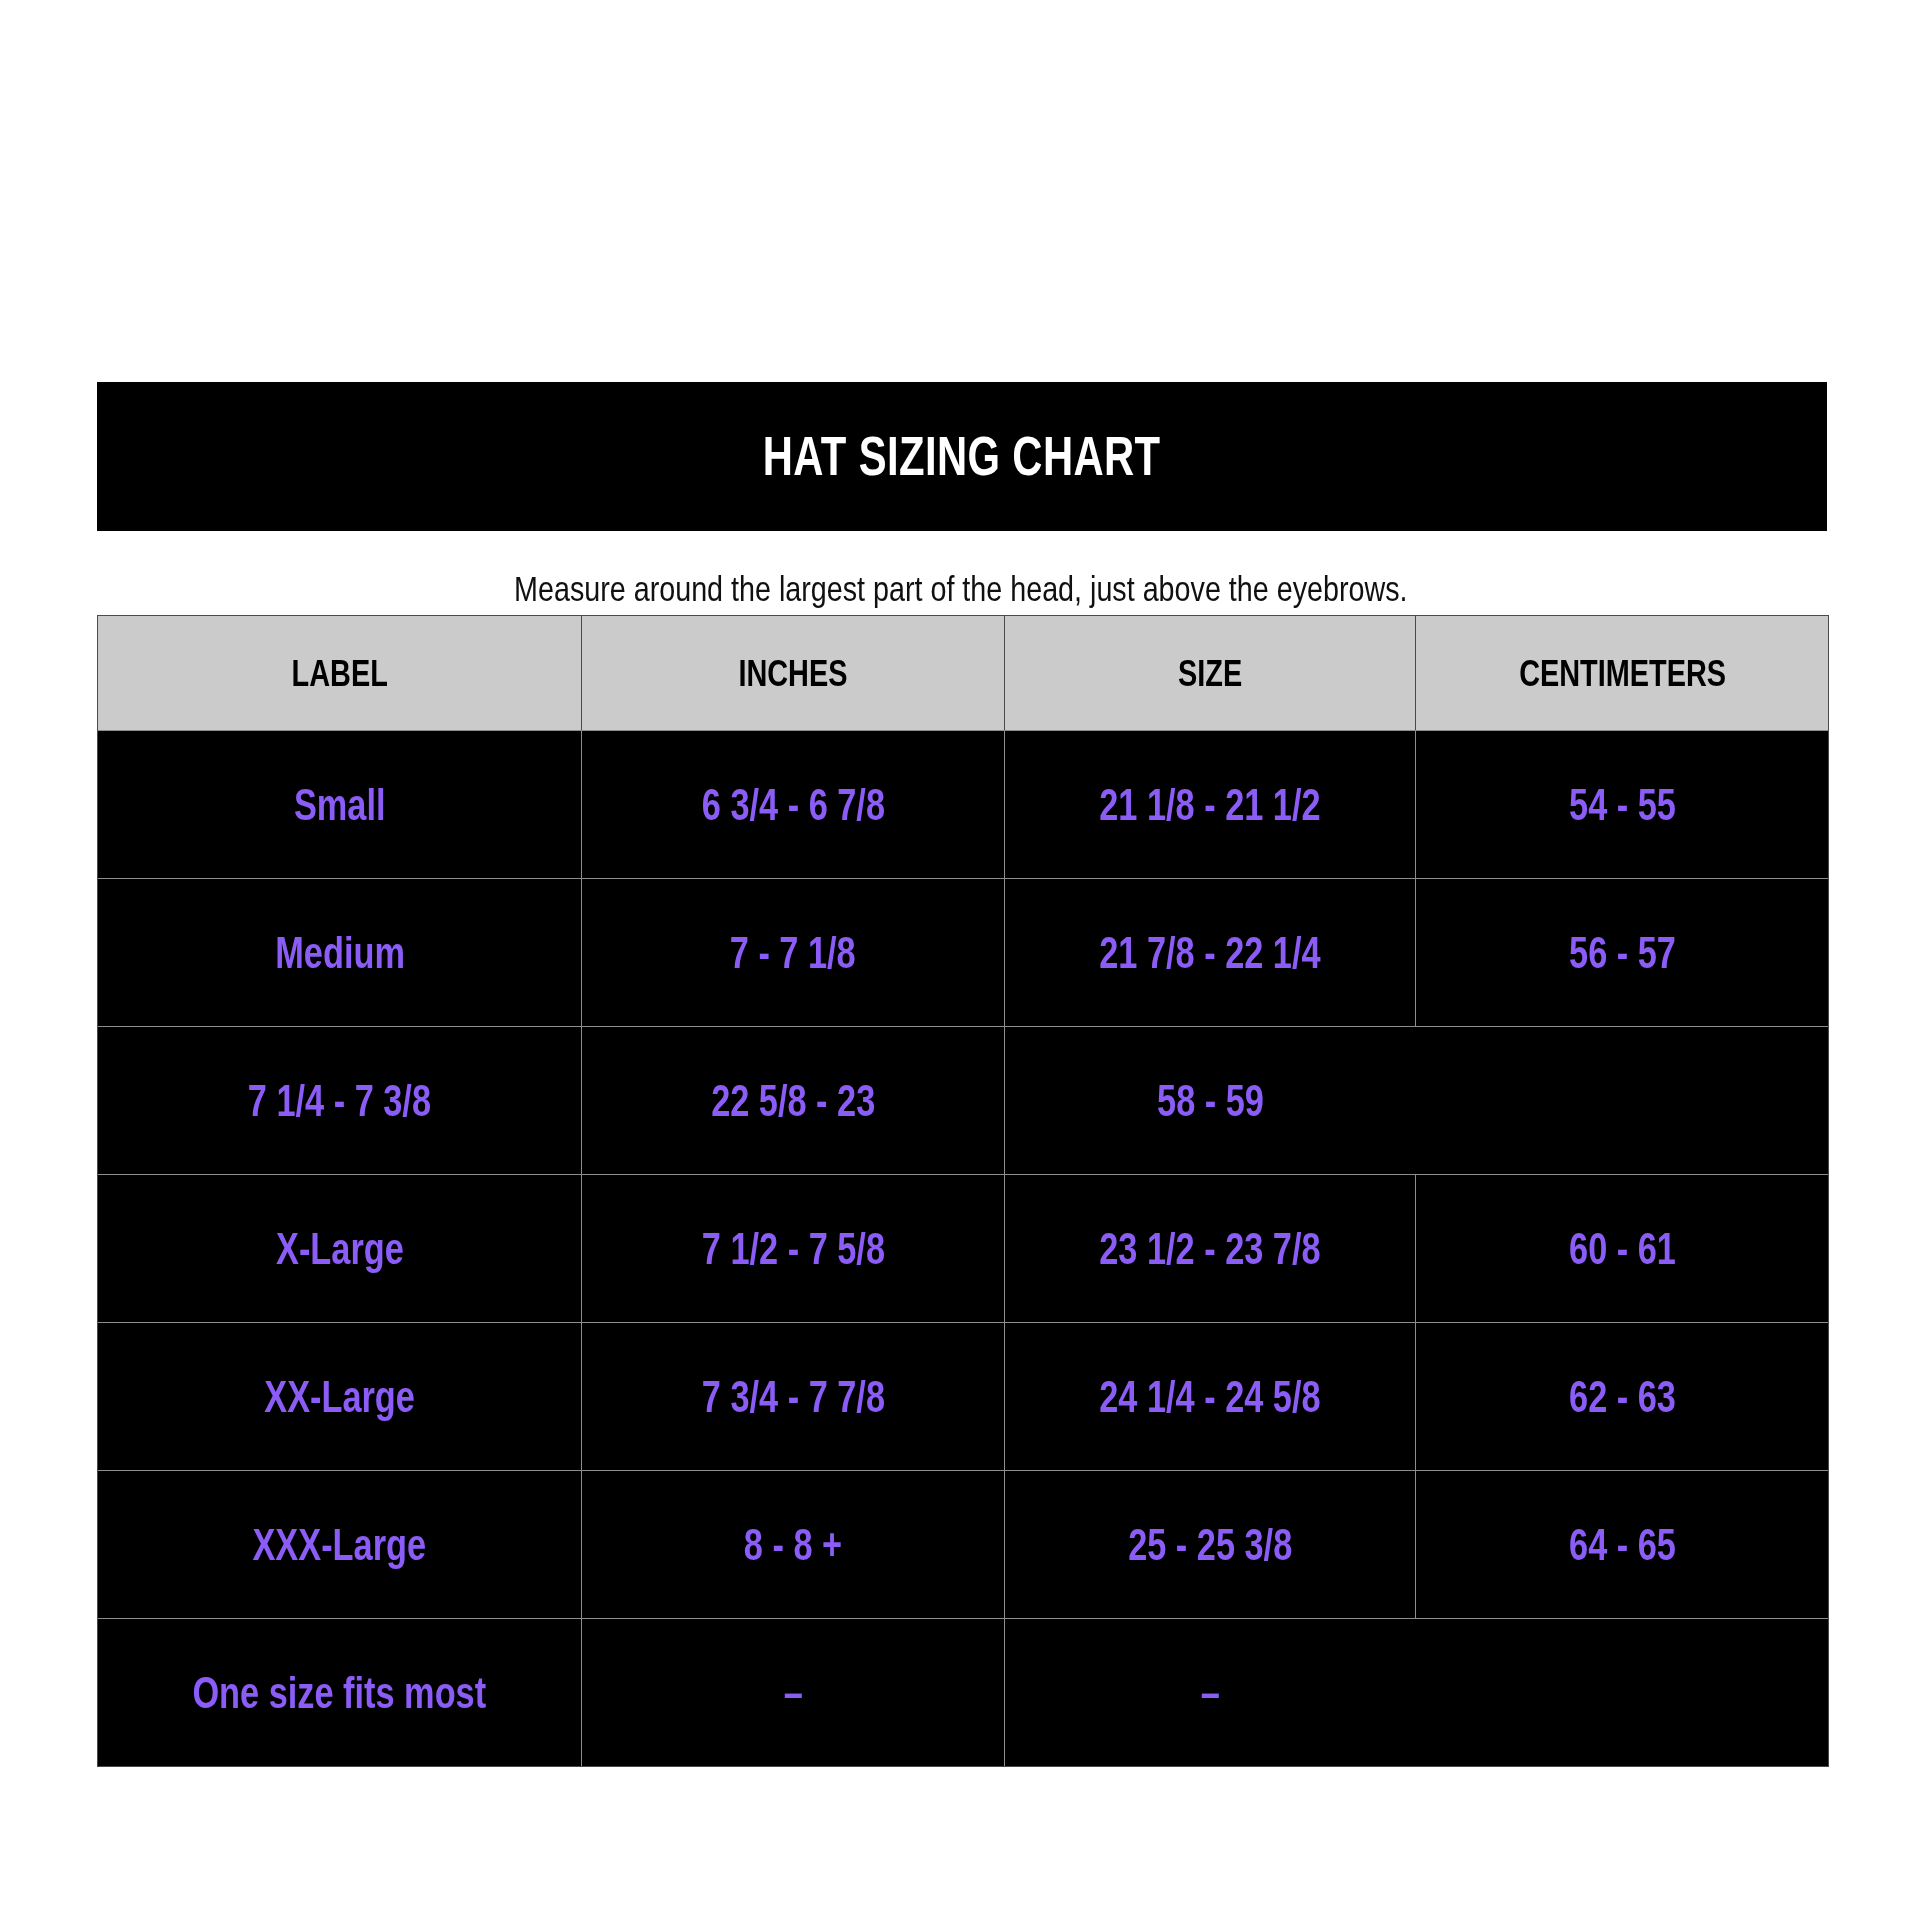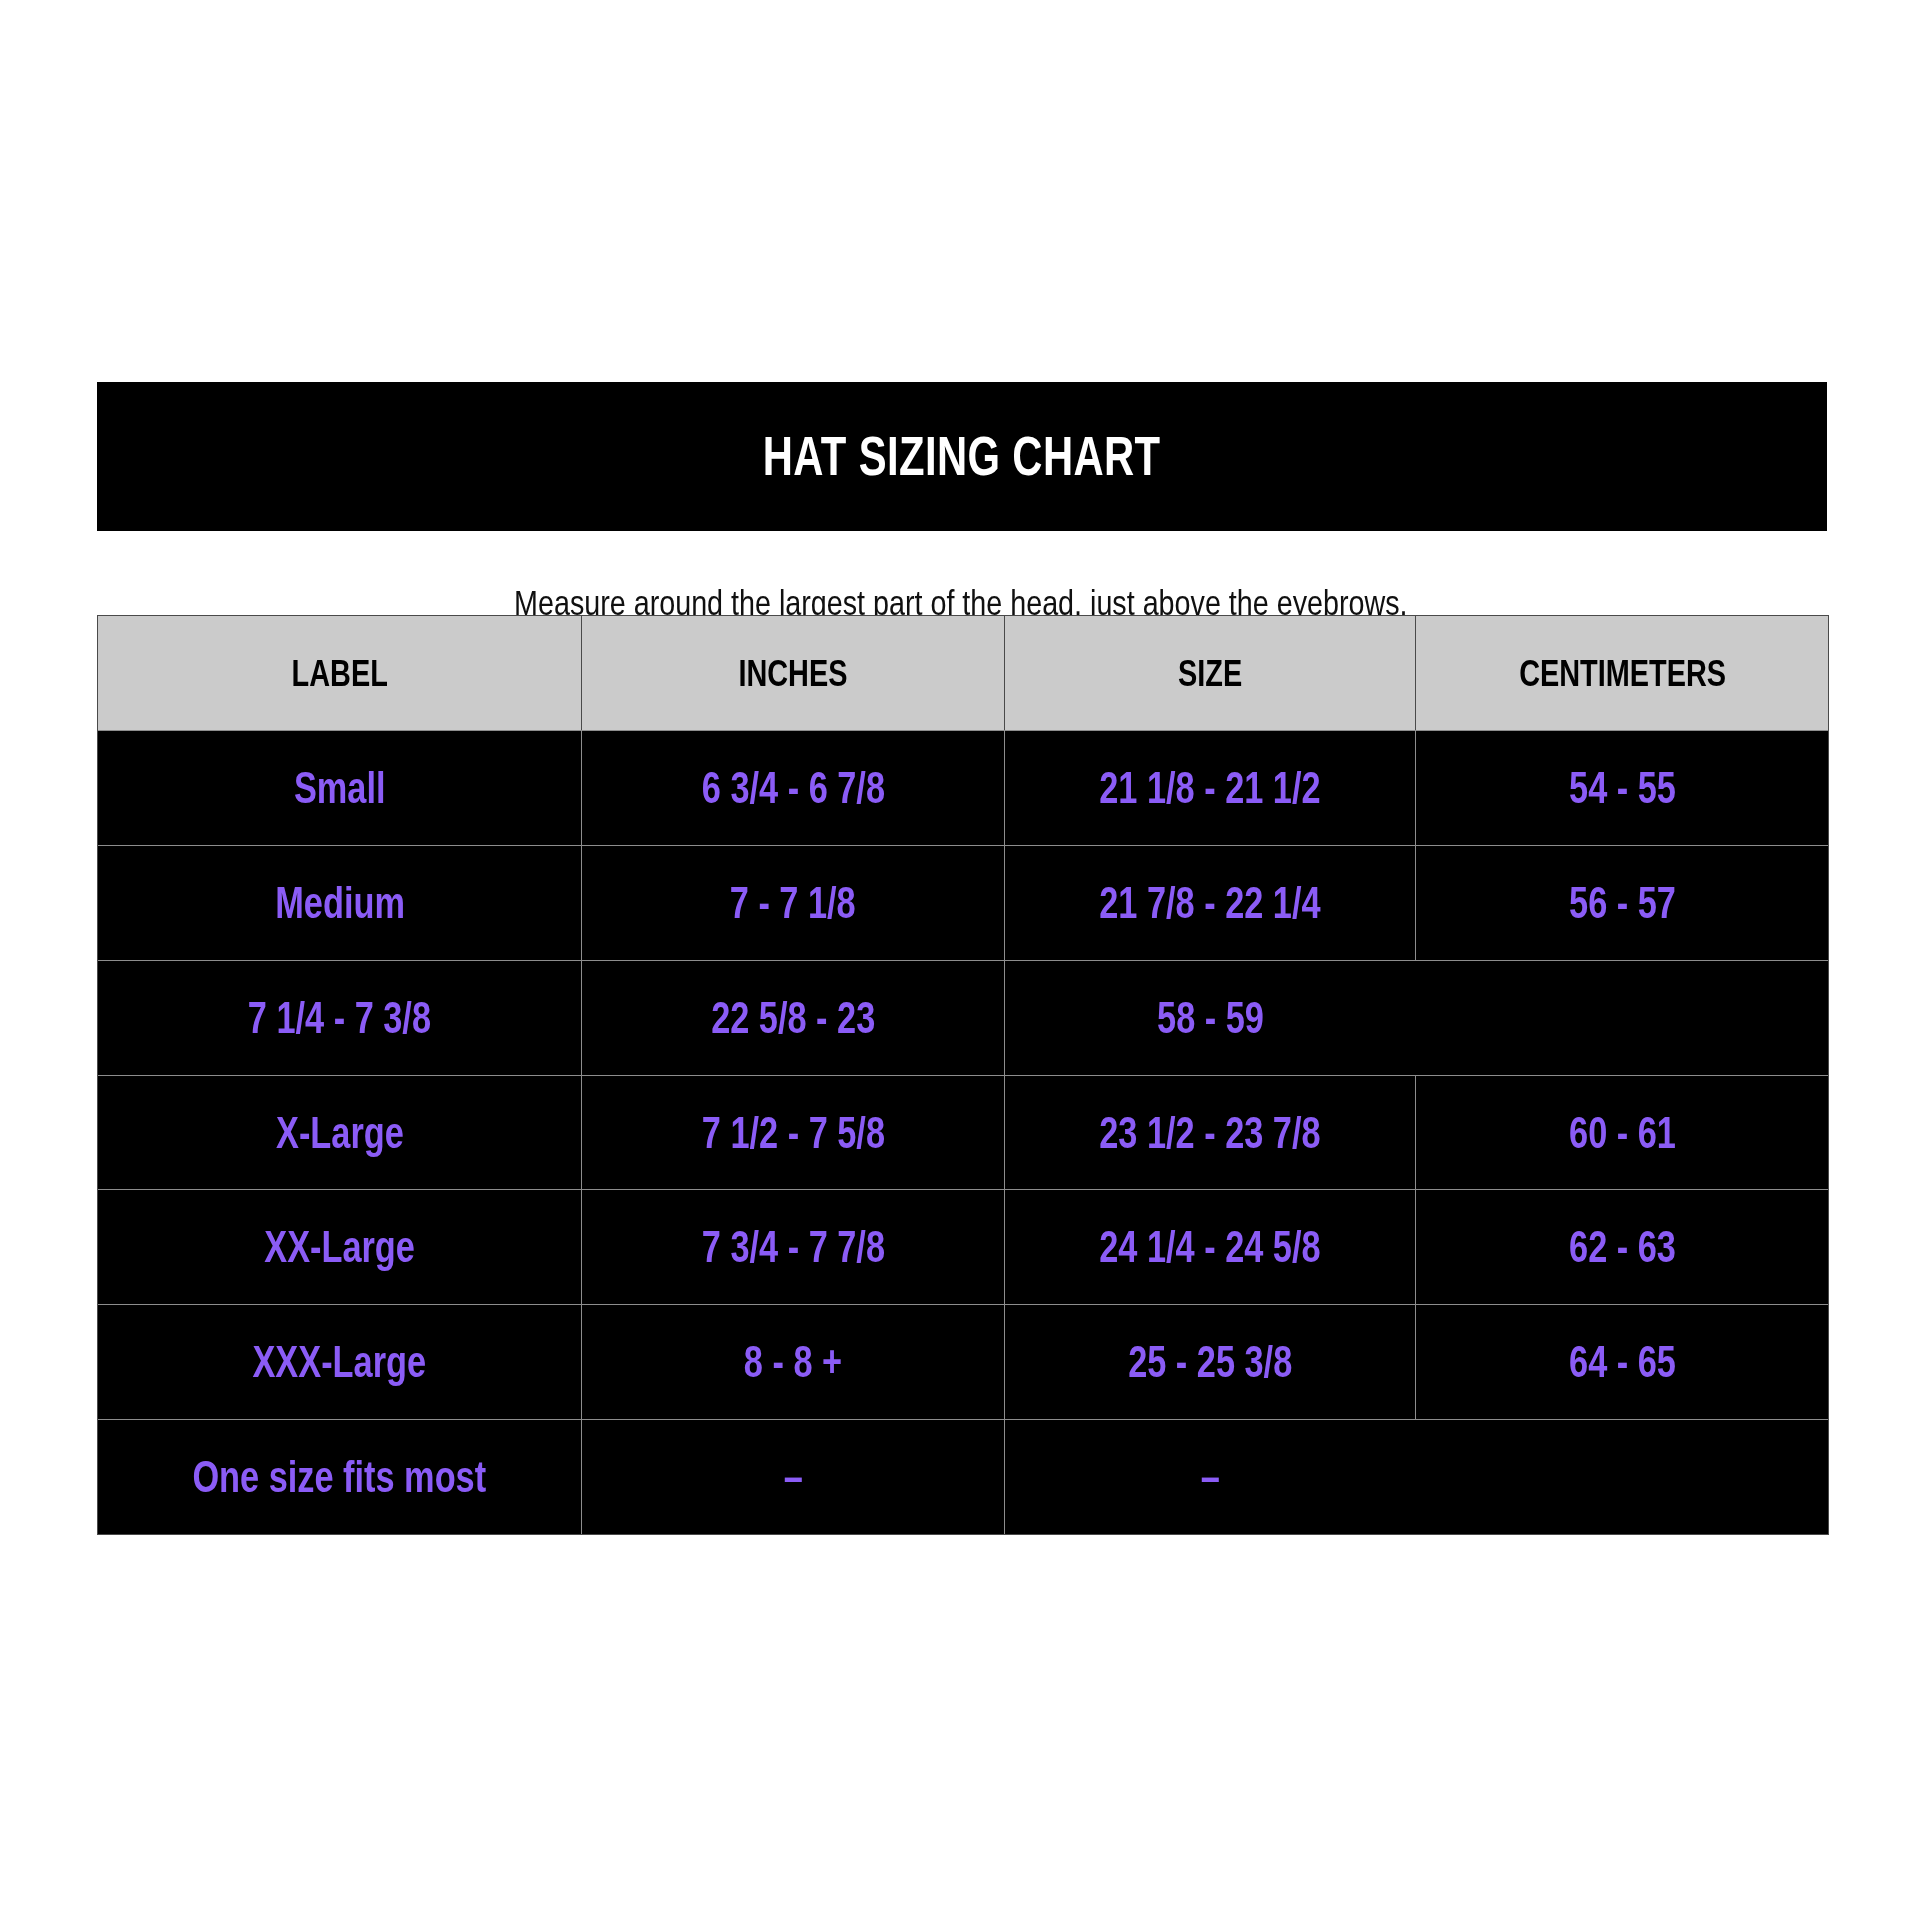--- a/index.html
+++ b/index.html
@@ -42,40 +42,40 @@
     color: #ffffff;
     font-size: 55px;
     font-weight: 700;
     letter-spacing: 0.5px;
   }
 
   
   .subtitle-wrap {
     position: absolute;
     left: 0;
-    top: 558px;
+    top: 544px;
     width: 1922px;
     height: 89px;
     display: flex;
     align-items: center;
     justify-content: center;
   }
   .subtitle-text {
     color: #101010;
     font-size: 35px;
     font-weight: 400;
   }
 
   
   .sizing-table {
     position: absolute;
     left: 97px;
     top: 615px;
     width: 1732px;
-    height: 920px;
+    height: 1152px;
     box-sizing: border-box;
     border: 1.8px solid #4a4a4a;
     display: flex;
     flex-direction: column;
     background: #000000;
   }
   .t-row {
     display: grid;
     grid-template-columns: 28% 24.4% 23.8% 1fr;
     width: 100%;

